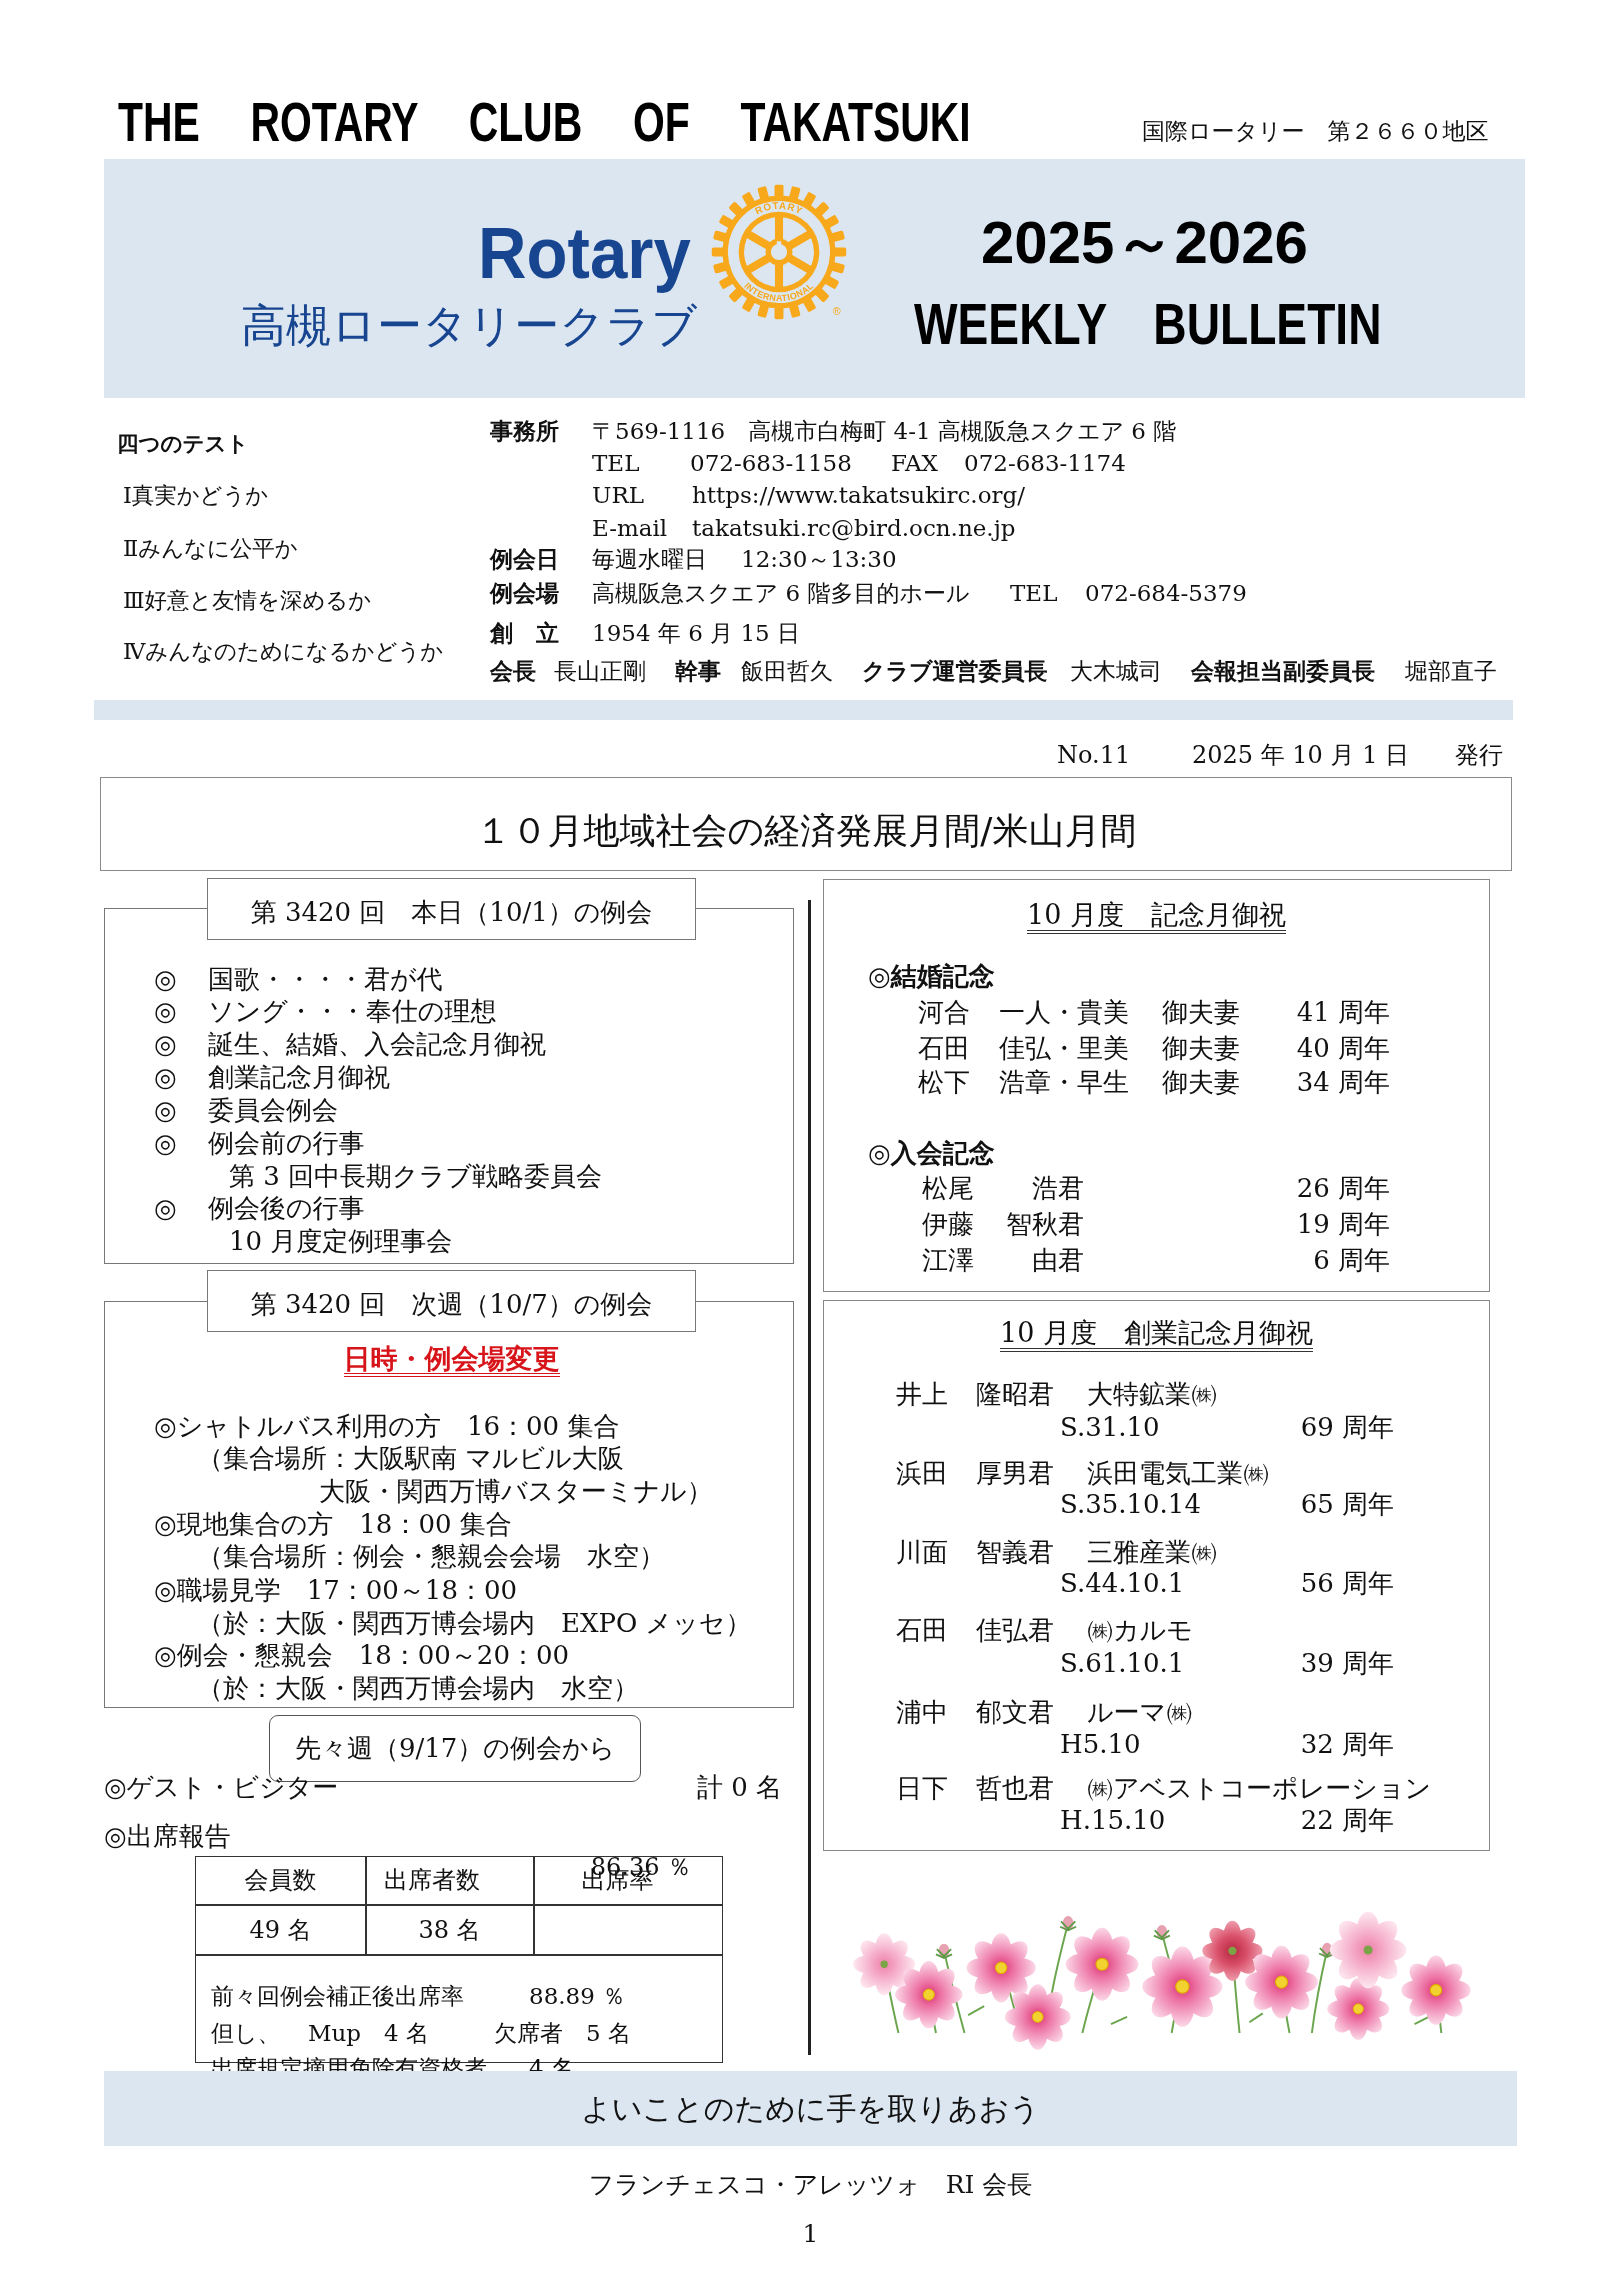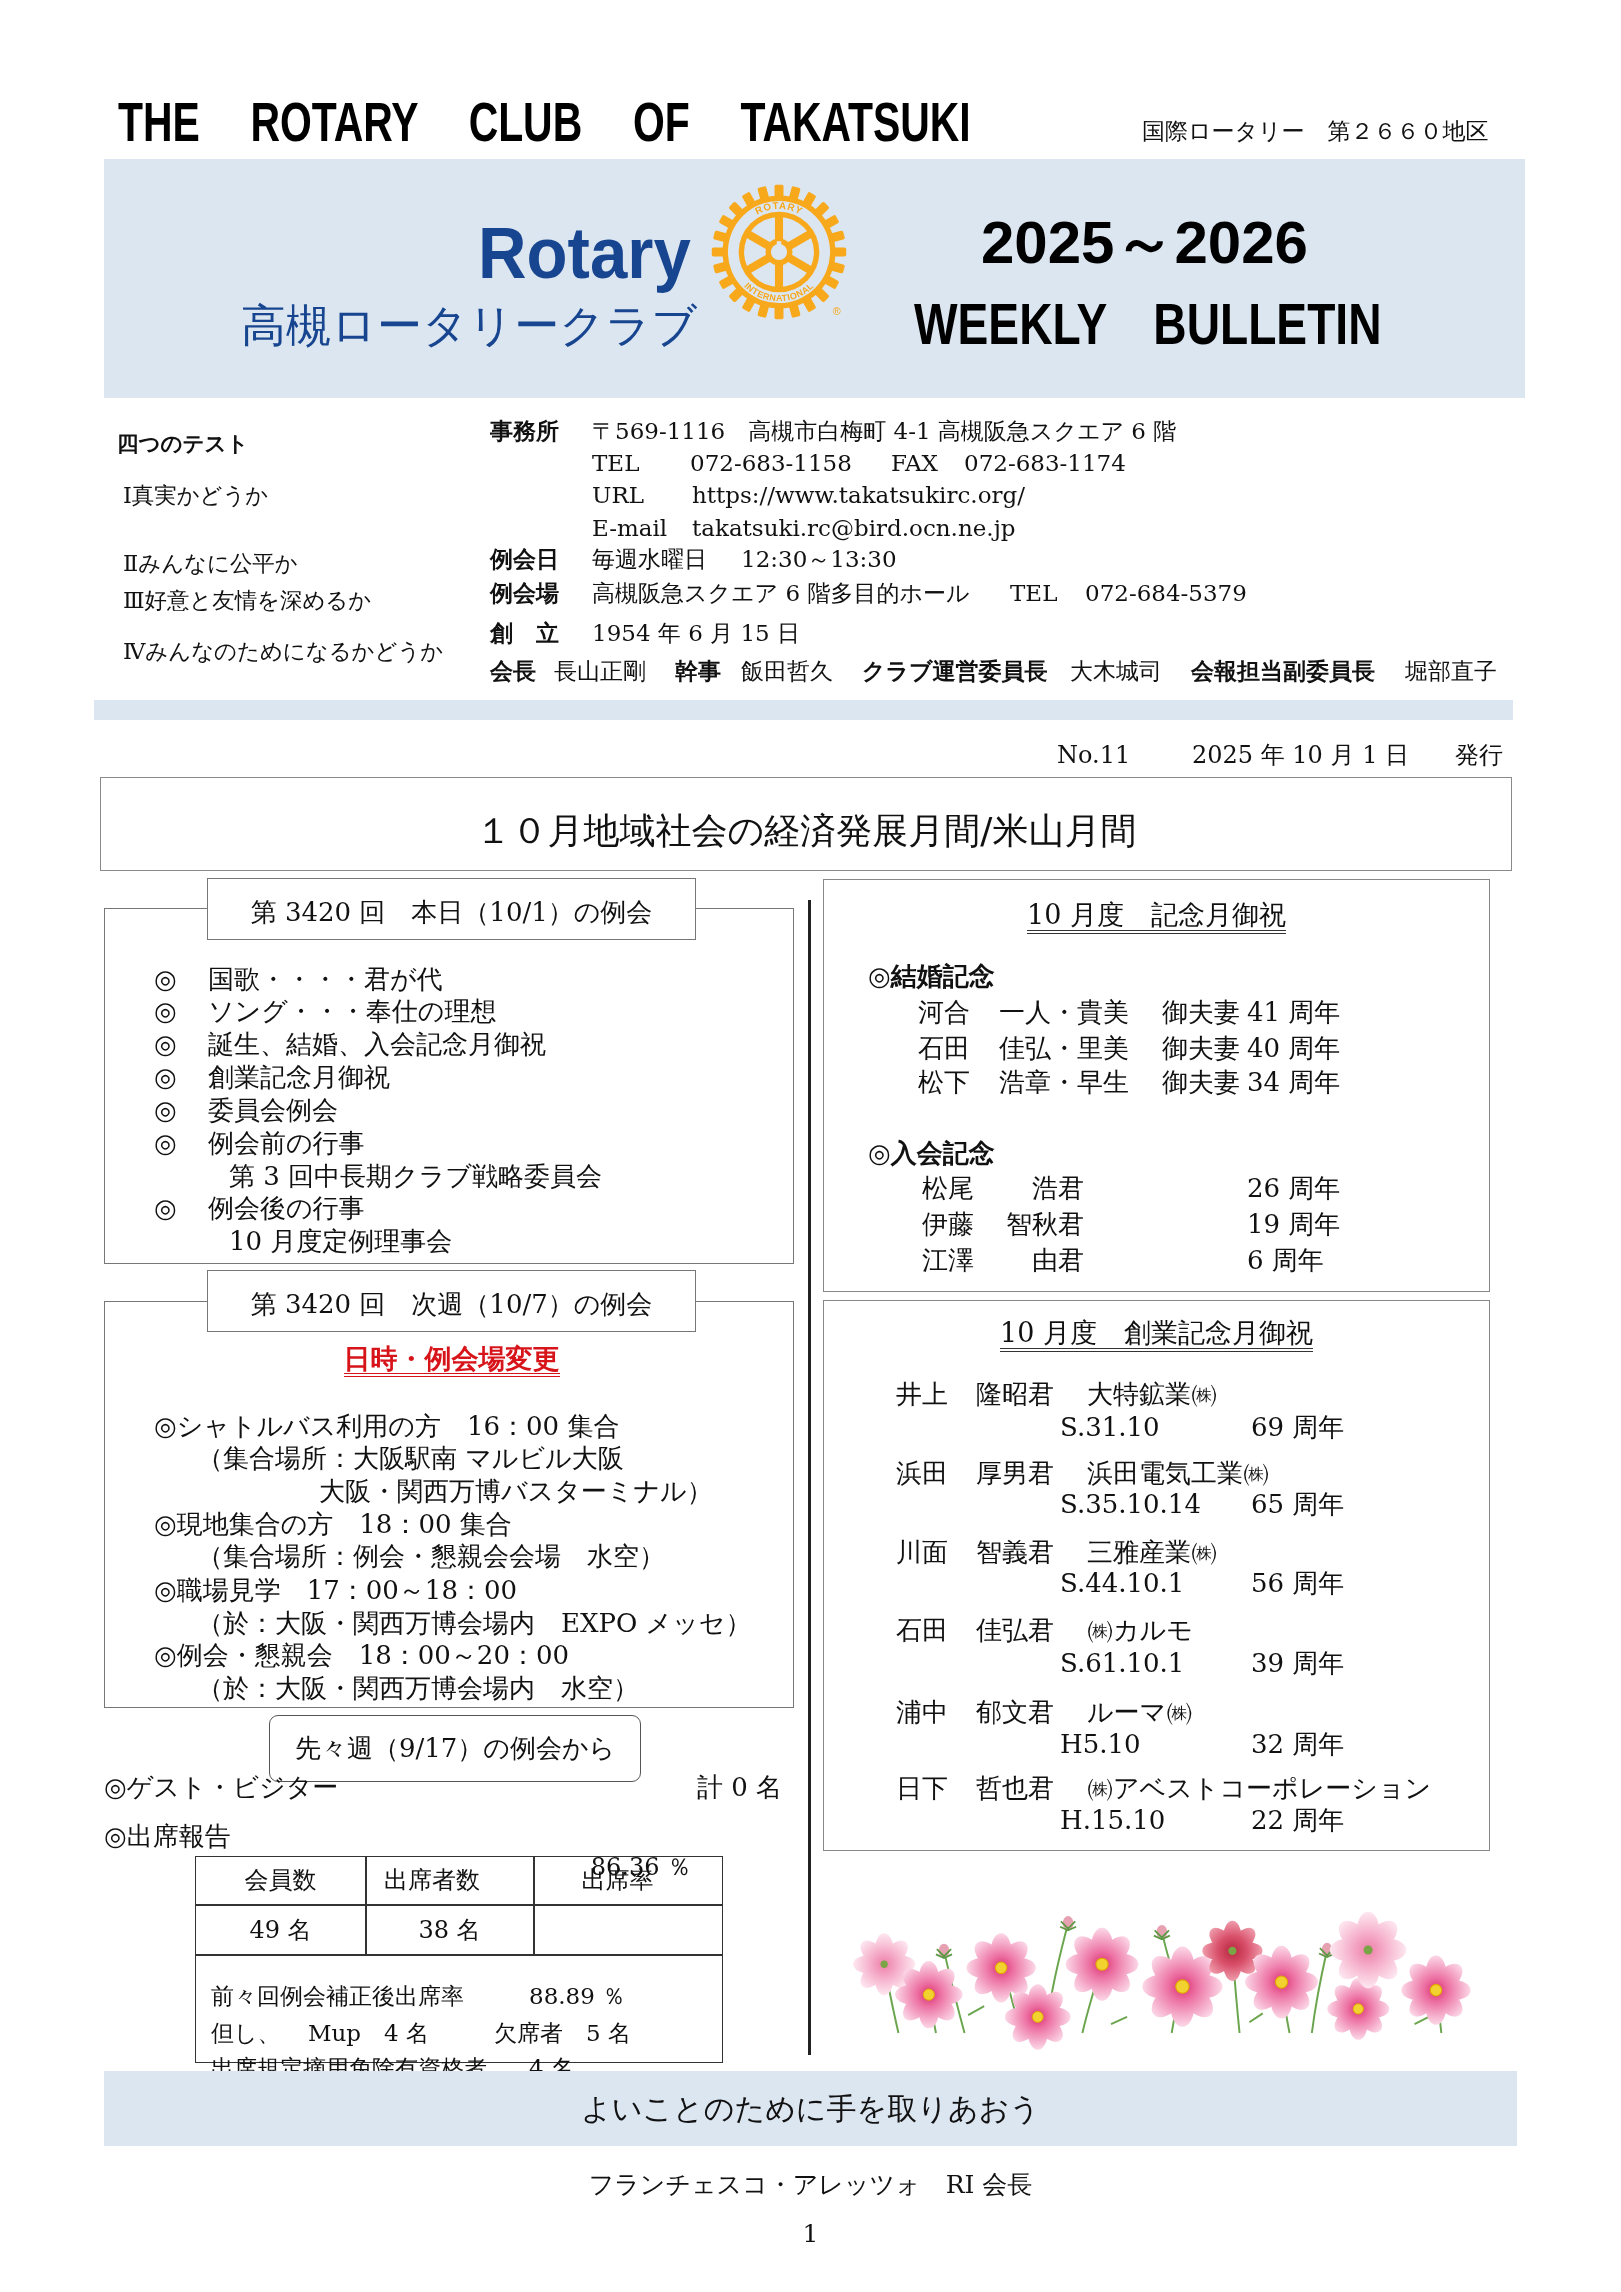--- a/index.html
+++ b/index.html
@@ -44,21 +44,21 @@
   .divider { left: 808px; top: 900px; width: 2.7px; height: 1155px; background: #222; }
 
   .tbl-line { background: #333; }
   .cell-text { font-size: 24px; line-height: 32px; text-align: center; }
   .note { font-size: 23px; line-height: 29px; margin-top: 20px; }
 
   .rbox { border: 1.8px solid #888; box-sizing: border-box; }
   .rtitle { font-size: 27px; line-height: 32px; text-align: center; }
   .rtitle span { display: inline-block; border-bottom: 4.5px double #333; line-height: 30px; }
   .rsec { font-weight: bold; font-size: 26px; line-height: 32px; text-align: right; }
-  .years { width: 143px; text-align: left; }
+  .years { width: 143px; text-align: right; }
 
   .footer-band { left: 104px; top: 2071px; width: 1413px; height: 75px; background: #DCE6F1; }
   .motto { left: 104px; width: 1413px; top: 2089px; text-align: center; font-size: 30px; line-height: 39px; }
   .president { left: 0; width: 1621px; top: 2169px; text-align: center; font-size: 25px; line-height: 32px; }
   .pagenum { left: 0; width: 1621px; top: 2218px; text-align: center; font-size: 25px; line-height: 32px; }
 </style>
 </head>
 <body>
 
 <div class="page">
@@ -122,21 +122,21 @@
       <textPath href="#arcBot" startOffset="50%" text-anchor="middle">INTERNATIONAL</textPath>
     </text>
     <text x="60" y="70" font-size="12" fill="#F7A81B" font-family="Liberation Sans, sans-serif">®</text>
   </svg>
 
   <div class="a latin year">2025～2026</div>
   <div class="a latin bulletin">WEEKLY BULLETIN</div>
 
   <div class="a sans fw-title" style="left:117px;top:429px">四つのテスト</div>
   <div class="a serif fw-item" style="left:123px;top:481px">Ⅰ真実かどうか</div>
-  <div class="a serif fw-item" style="left:123px;top:549px">Ⅱみんなに公平か</div>
+  <div class="a serif fw-item" style="left:123px;top:534px">Ⅱみんなに公平か</div>
   <div class="a serif fw-item" style="left:123px;top:586px">Ⅲ好意と友情を深めるか</div>
   <div class="a serif fw-item" style="left:123px;top:637px">Ⅳみんなのためになるかどうか</div>
 
   <div class="a sans info-label" style="left:490px;top:417px">事務所</div>
   <div class="a serif info" style="left:592px;top:417px">〒569-1116　高槻市白梅町 4-1 高槻阪急スクエア 6 階</div>
 
   <div class="a serif info" style="left:592px;top:449px">TEL</div>
   <div class="a serif info" style="left:690px;top:449px">072-683-1158</div>
   <div class="a serif info" style="left:891px;top:449px">FAX</div>
   <div class="a serif info" style="left:964px;top:449px">072-683-1174</div>

